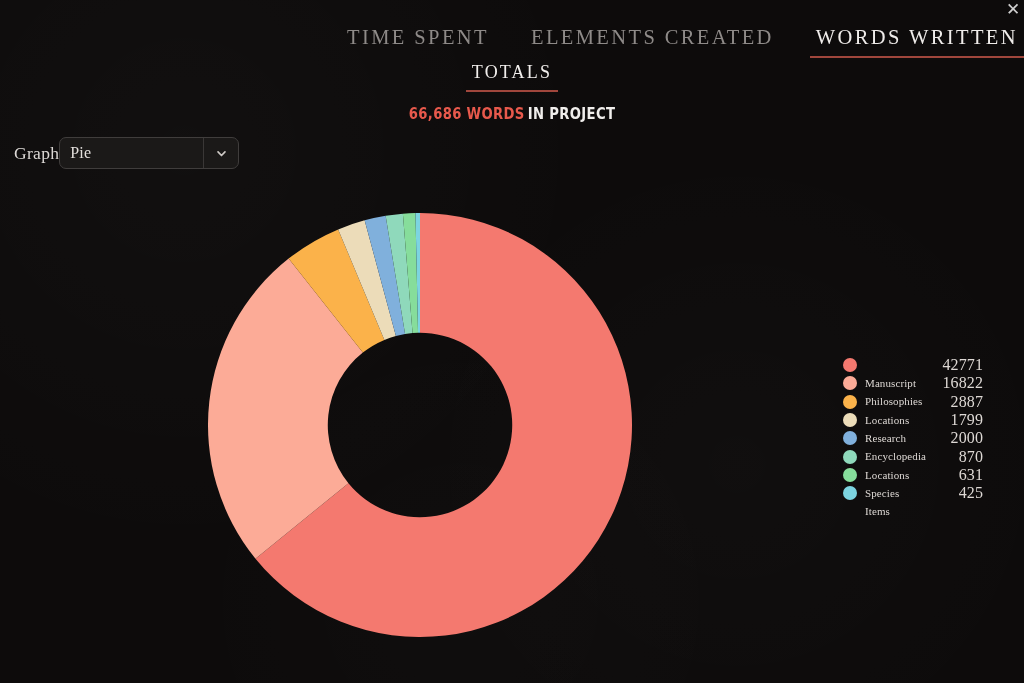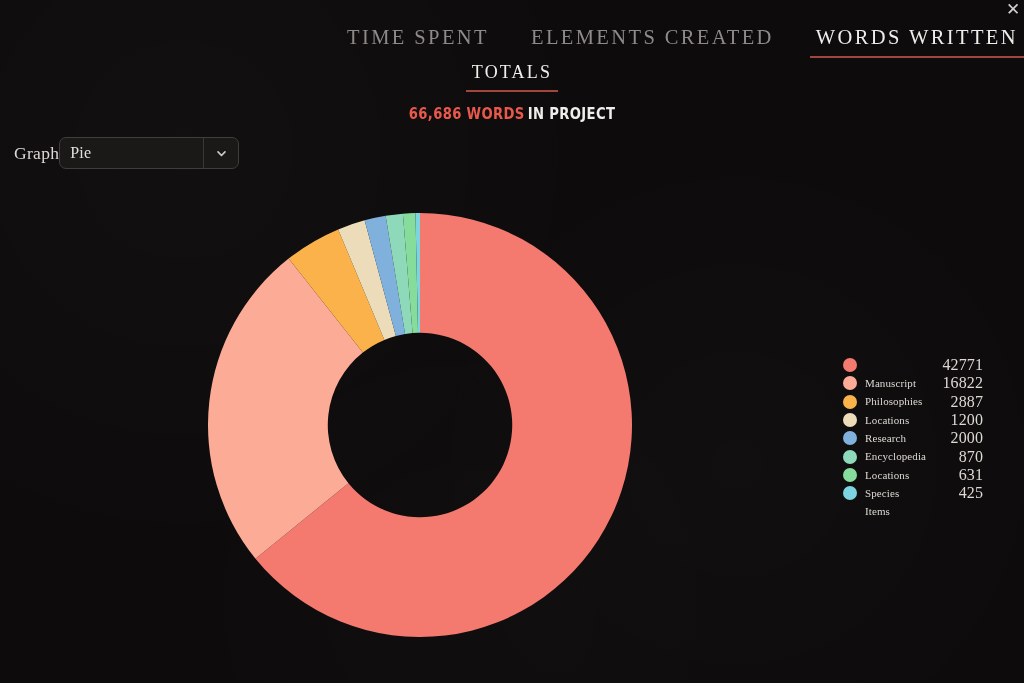--- a/index.html
+++ b/index.html
@@ -285,21 +285,21 @@
         <span class="legend-value">16822</span>
       </div>
       <div class="legend-row">
         <span class="legend-dot" style="background: rgb(251, 178, 74);"></span>
         <span class="legend-label">Locations</span>
         <span class="legend-value">2887</span>
       </div>
       <div class="legend-row">
         <span class="legend-dot" style="background: rgb(236, 220, 185);"></span>
         <span class="legend-label">Research</span>
-        <span class="legend-value">1200</span>
+        <span class="legend-value">1799</span>
       </div>
       <div class="legend-row">
         <span class="legend-dot" style="background: rgb(128, 176, 220);"></span>
         <span class="legend-label">Encyclopedia</span>
         <span class="legend-value">2000</span>
       </div>
       <div class="legend-row">
         <span class="legend-dot" style="background: rgb(143, 217, 187);"></span>
         <span class="legend-label">Locations</span>
         <span class="legend-value">870</span>

